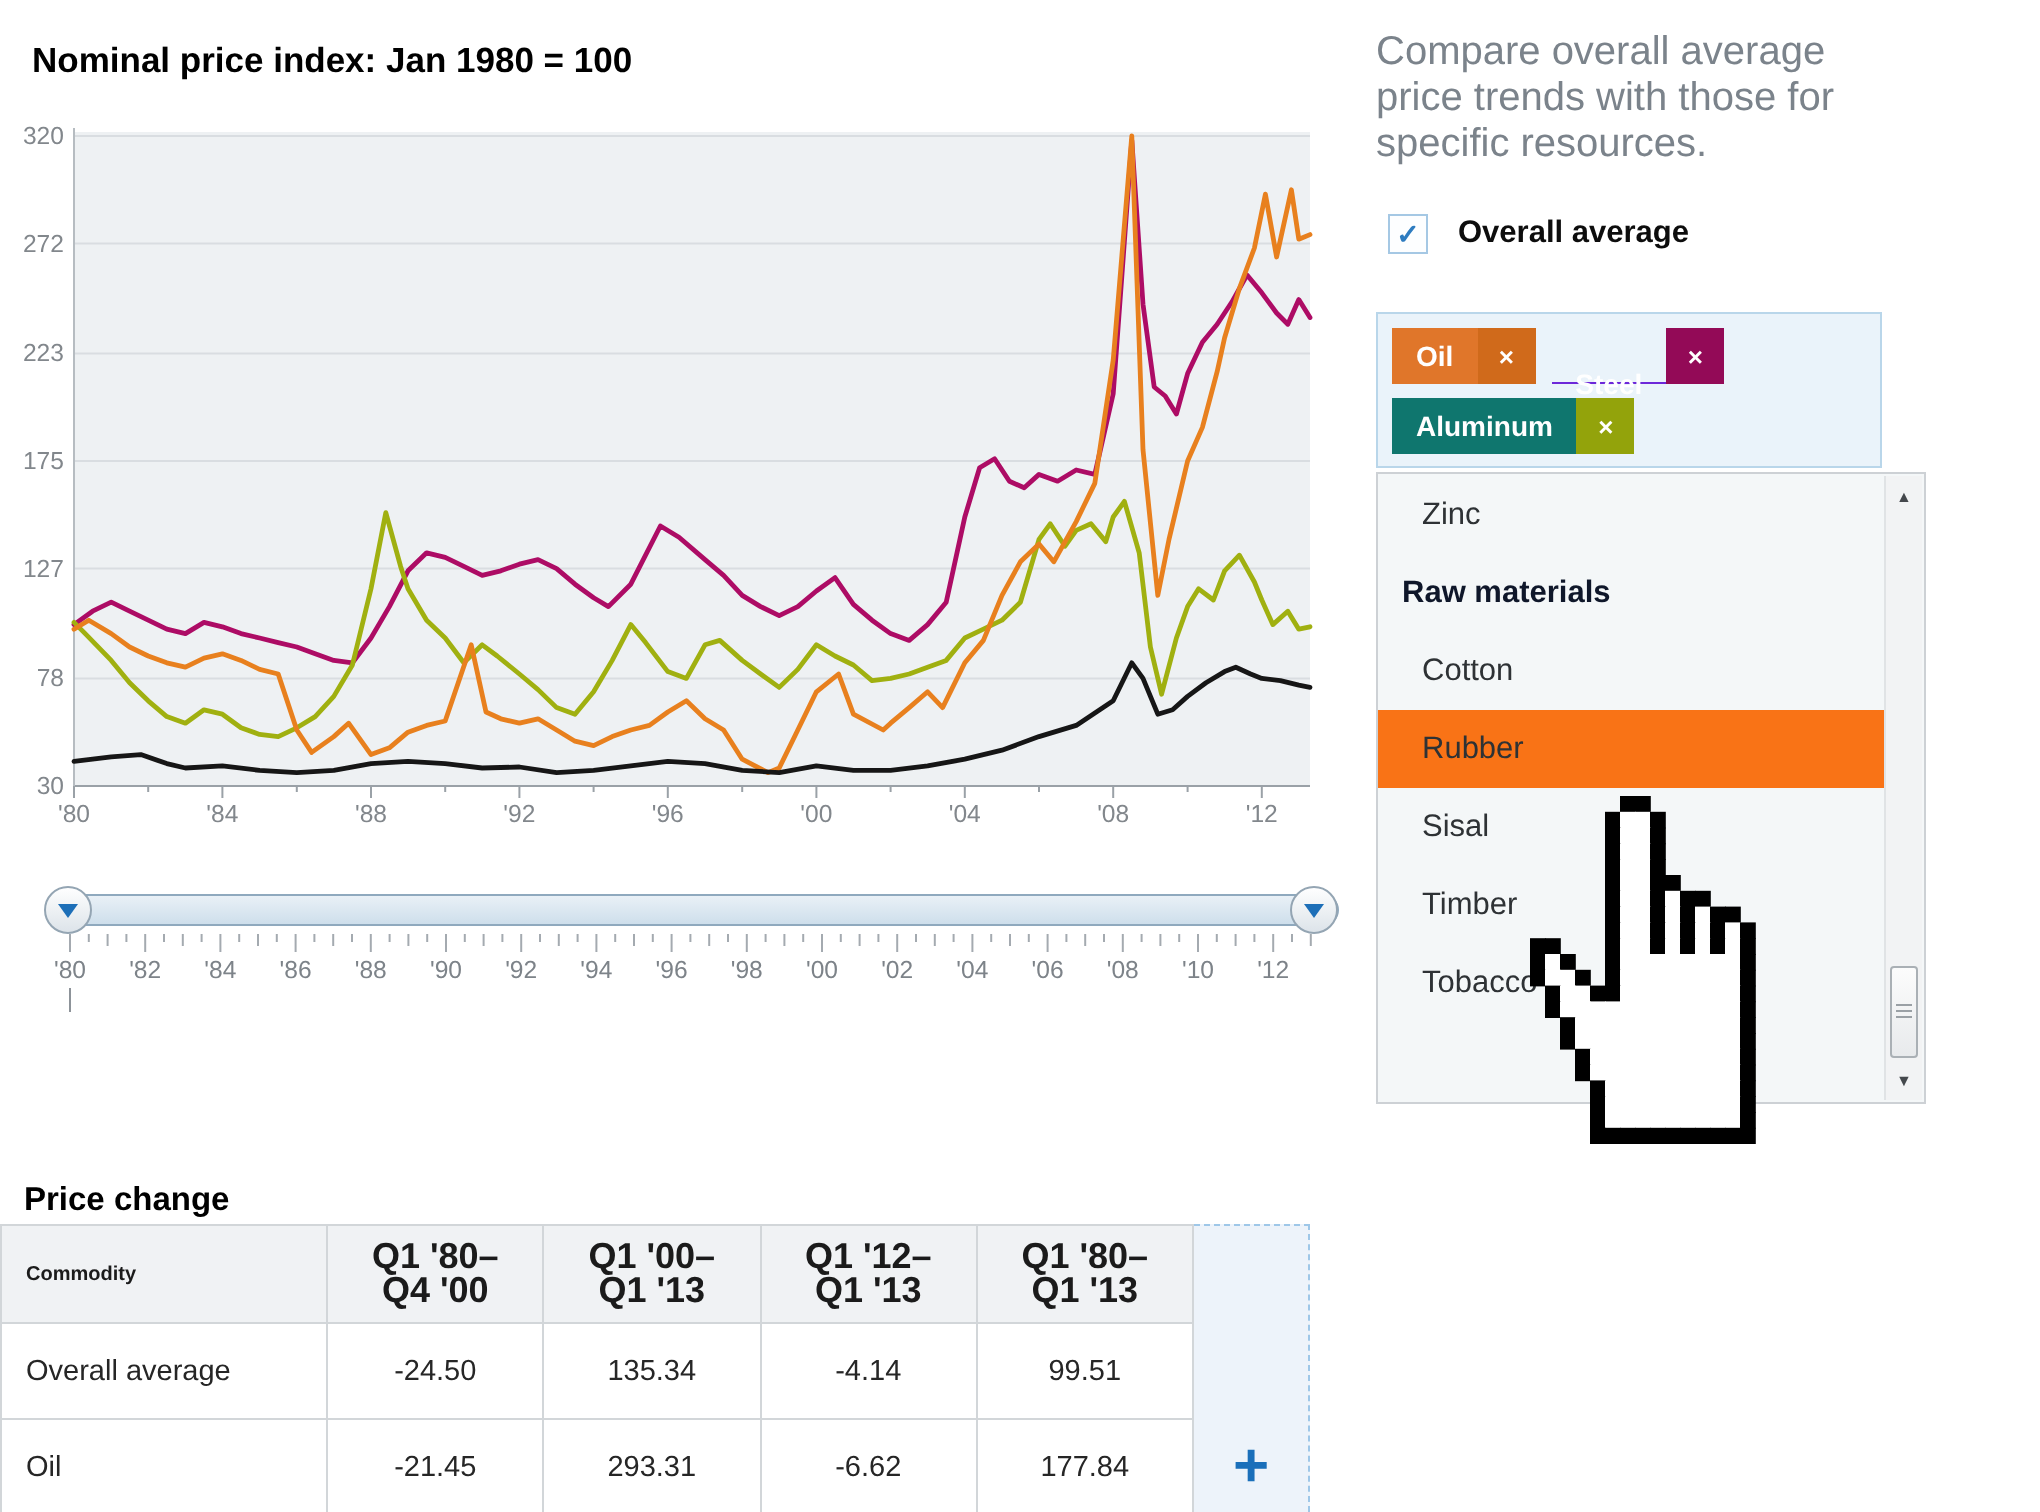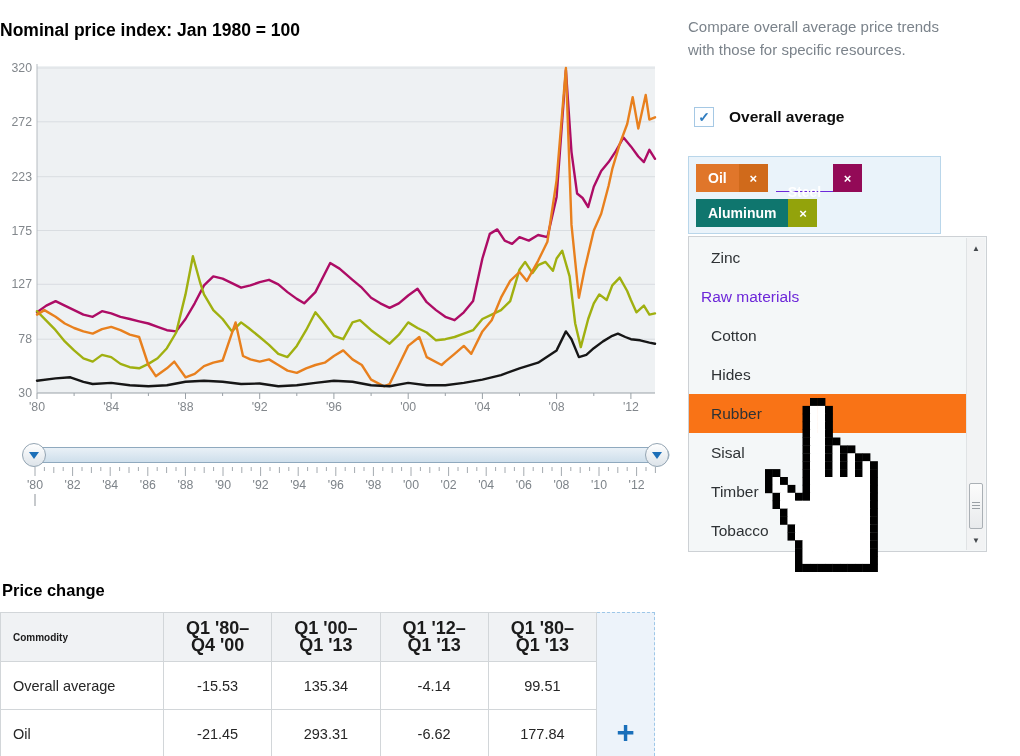--- a/index.html
+++ b/index.html
@@ -1,61 +1,61 @@
 <!DOCTYPE html>
 <html><head>
 <meta charset="utf-8">
 <style>
   *{box-sizing:border-box}
   html,body{margin:0;padding:0}
   body{width:1020px;height:756px;position:relative;overflow:hidden;background:#fff;
        font-family:"Liberation Sans",sans-serif;}
 
-  .chart-title{position:absolute;left:0;top:20px;margin:0;font-size:17.5px;font-weight:700;color:#000;}
+  .chart-title{position:absolute;left:16px;top:20px;margin:0;font-size:17.5px;font-weight:700;color:#000;}
   #chart-svg{position:absolute;left:0;top:50px;}
   .axis-label{font-size:12.3px;fill:#82878c;font-family:"Liberation Sans",sans-serif;}
   .slider-label{font-size:12.3px;fill:#7d8389;font-family:"Liberation Sans",sans-serif;}
 
   .description{position:absolute;left:688px;top:15px;width:256px;margin:0;
-               font-size:15px;line-height:23px;color:#7b838b;}
+               font-size:20px;line-height:23px;color:#7b838b;}
   .checkbox-row{position:absolute;left:694px;top:107px;display:flex;align-items:center;cursor:pointer;}
   .checkbox{width:20px;height:20px;border:1px solid #a5c8e4;background:#fdfeff;
             display:inline-flex;align-items:center;justify-content:center;
             color:#2e7cc0;font-size:14px;font-weight:700;}
   .checkbox-label{font-size:15.5px;font-weight:700;color:#0d0d0d;margin-left:15px;}
 
   .chip-panel{position:absolute;left:688px;top:156px;width:253px;height:78px;
               background:#eaf3fa;border:1px solid #b9d6ea;padding:7px;
               display:flex;flex-wrap:wrap;gap:7px 8px;align-content:flex-start;}
   .chip{display:inline-flex;height:28px;color:#fff;font-weight:700;font-size:14px;cursor:pointer;}
   .chip-label{display:flex;align-items:center;padding:0 12px;}
   .chip-x{display:flex;align-items:center;justify-content:center;width:29px;font-size:13px;}
 
-  .list-panel{position:absolute;left:688px;top:236px;width:299px;height:316px;
+  .list-panel{position:absolute;left:688px;top:236px;width:275px;height:316px;
               background:#f4f7f8;border:1px solid #cdd1d5;}
   .list-items{position:absolute;left:0;top:0;right:20px;bottom:0;padding-top:1px;}
   .list-row{height:39px;display:flex;align-items:center;padding-left:22px;
             font-size:15.5px;color:#2e3235;cursor:pointer;}
-  .list-row.header{padding-left:12px;font-weight:400;color:#6d28d9;cursor:default;}
+  .list-row.header{padding-left:12px;font-weight:700;color:#0f172a;cursor:default;}
   .list-row.highlight{background:#f97316;}
 
   .scrollbar{position:absolute;top:1px;right:1px;bottom:1px;width:19px;
              background:#f2f3f4;border-left:1px solid #e0e3e5;}
   .scroll-arrow{position:absolute;left:0;right:0;height:14px;display:flex;
                 align-items:center;justify-content:center;font-size:8px;color:#44484c;cursor:pointer;}
   .scroll-arrow.up{top:3px}
   .scroll-arrow.down{bottom:3px}
   .scroll-thumb{position:absolute;left:2px;width:14px;top:245px;height:46px;
                 background:linear-gradient(#fcfcfc,#e8eaec);border:1px solid #aab0b5;border-radius:2px;
                 display:flex;align-items:center;justify-content:center;cursor:pointer;}
   .grip{width:8px;height:8px;background:repeating-linear-gradient(to bottom,#9aa0a5 0 1px,transparent 1px 3px);}
 
   .cursor{position:absolute;left:765px;top:398px;z-index:20;pointer-events:none;}
 
-  .price-title{position:absolute;left:2px;top:581px;margin:0;font-size:16.5px;font-weight:700;color:#000;}
+  .price-title{position:absolute;left:2px;top:581px;margin:10px;font-size:16.5px;font-weight:700;color:#000;}
   .price-table{position:absolute;left:0;top:612px;width:597px;border-collapse:collapse;background:#fff;}
   .price-table th,.price-table td{border:1px solid #d2d6d9;}
   .price-table th{background:#f0f2f4;height:49px;font-size:18px;font-weight:700;
                   color:#1b1b1b;line-height:17px;text-align:center;}
   .price-table th.commodity{text-align:left;padding-left:12px;font-size:10px;width:163px;}
   .price-table td{height:48px;font-size:14.5px;color:#262626;text-align:center;}
   .price-table td.commodity{text-align:left;padding-left:12px;}
 
   .add-panel{position:absolute;left:597px;top:612px;width:58px;height:144px;background:#edf3fa;
              border-top:1.5px dashed #9ec7e8;border-right:1.5px dashed #9ec7e8;}
@@ -242,21 +242,20 @@
       <span class="chip-label" style="background: #0f766e;">Aluminum</span>
       <span class="chip-x" style="background: rgb(147, 163, 11);">×</span>
     </div>
   </div>
 
 <div class="list-panel">
   <div class="list-items">
       <div class="list-row">Zinc</div>
       <div class="list-row header">Raw materials</div>
       <div class="list-row">Cotton</div>
-      <div class="list-row">Hides</div>
       <div class="list-row highlight">Rubber</div>
       <div class="list-row">Sisal</div>
       <div class="list-row">Timber</div>
       <div class="list-row">Tobacco</div>
     </div>
   <div class="scrollbar">
     <div class="scroll-arrow up">▲</div>
     <div class="scroll-thumb">
       <span class="grip"></span>
     </div>
@@ -485,21 +484,21 @@
         <th class="commodity">Commodity</th>
         <th>Q1 '80–<br>Q4 '00</th>
         <th>Q1 '00–<br>Q1 '13</th>
         <th>Q1 '12–<br>Q1 '13</th>
         <th>Q1 '80–<br>Q1 '13</th>
       </tr>
     </thead>
     <tbody>
       <tr>
         <td class="commodity">Overall average</td>
-        <td>-15.53</td>
+        <td>-24.50</td>
         <td>135.34</td>
         <td>-4.14</td>
         <td>99.51</td>
       </tr>
       <tr>
         <td class="commodity">Oil</td>
         <td>-21.45</td>
         <td>293.31</td>
         <td>-6.62</td>
         <td>177.84</td>

